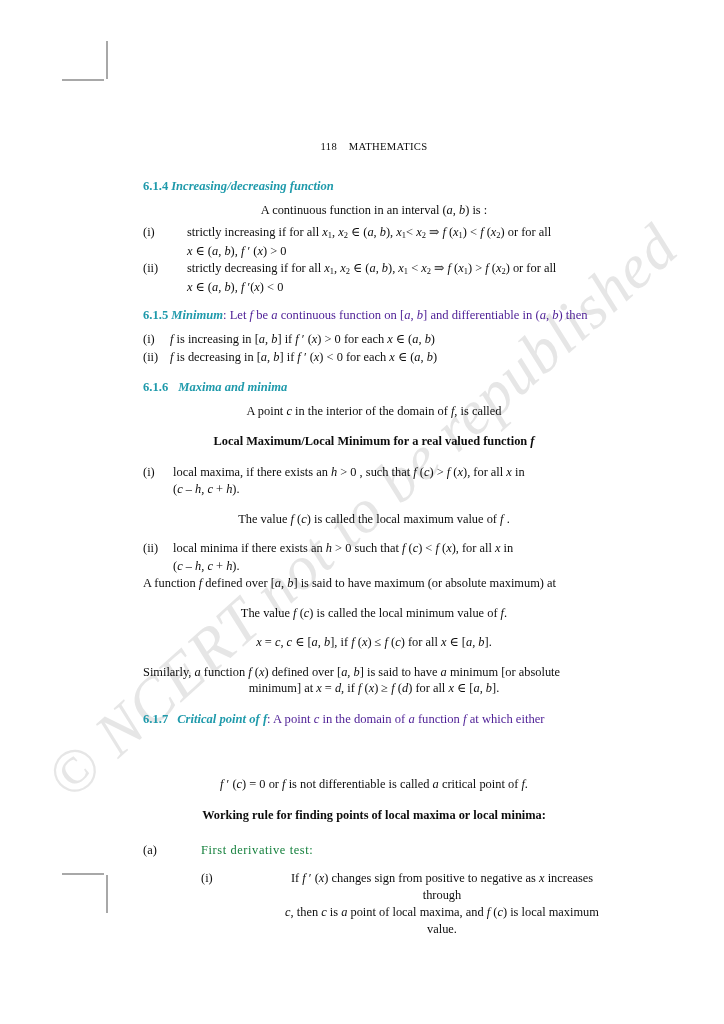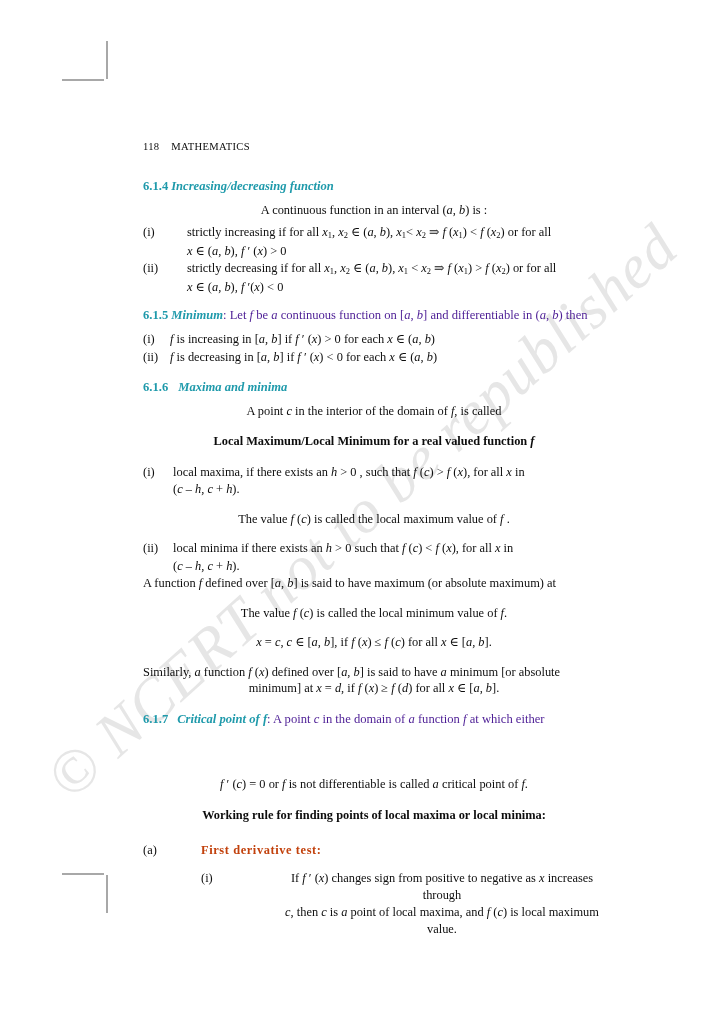--- a/index.html
+++ b/index.html
@@ -47,20 +47,21 @@
     font-size: 12.4px;
     line-height: 1.33;
   }
 
   .running-head {
     font-family: "Liberation Serif", "DejaVu Serif", serif;
     font-size: 10.6px;
     letter-spacing: 0.3px;
     margin-bottom: 24px;
     white-space: pre;
+    text-align: center;
   }
 
   .sec-head {
     color: #1f9aab;
     font-weight: bold;
     font-size: 12.6px;
     margin: 0 0 7px 0;
   }
   .sec-head .num { font-style: normal; text-align: center; }
   .sec-head .ttl { font-style: italic; padding-left: 3px; }
@@ -92,21 +93,21 @@
   
   .row-min .mk { width: 30px; }
   .row-min .bd { text-align: justify; }
 
   
   .row-a .mk { width: 58px; }
   .row-i { margin-left: 58px; margin-top: 12px; }
   .row-i .mk { width: 55px; }
   .row-i .bd { text-align: center; margin-left: 23px; }
 
-  .teal { color: #c2410c; font-weight: bold; }
+  .teal { color: #15803d; font-weight: normal; }
   .teal.wide { letter-spacing: 0.6px; }
 </style>
 </head>
 <body>
 
 <div class="crop crop-tl-h"></div>
 <div class="crop crop-tl-v"></div>
 <div class="crop crop-bl-h"></div>
 <div class="crop crop-bl-v"></div>
 

